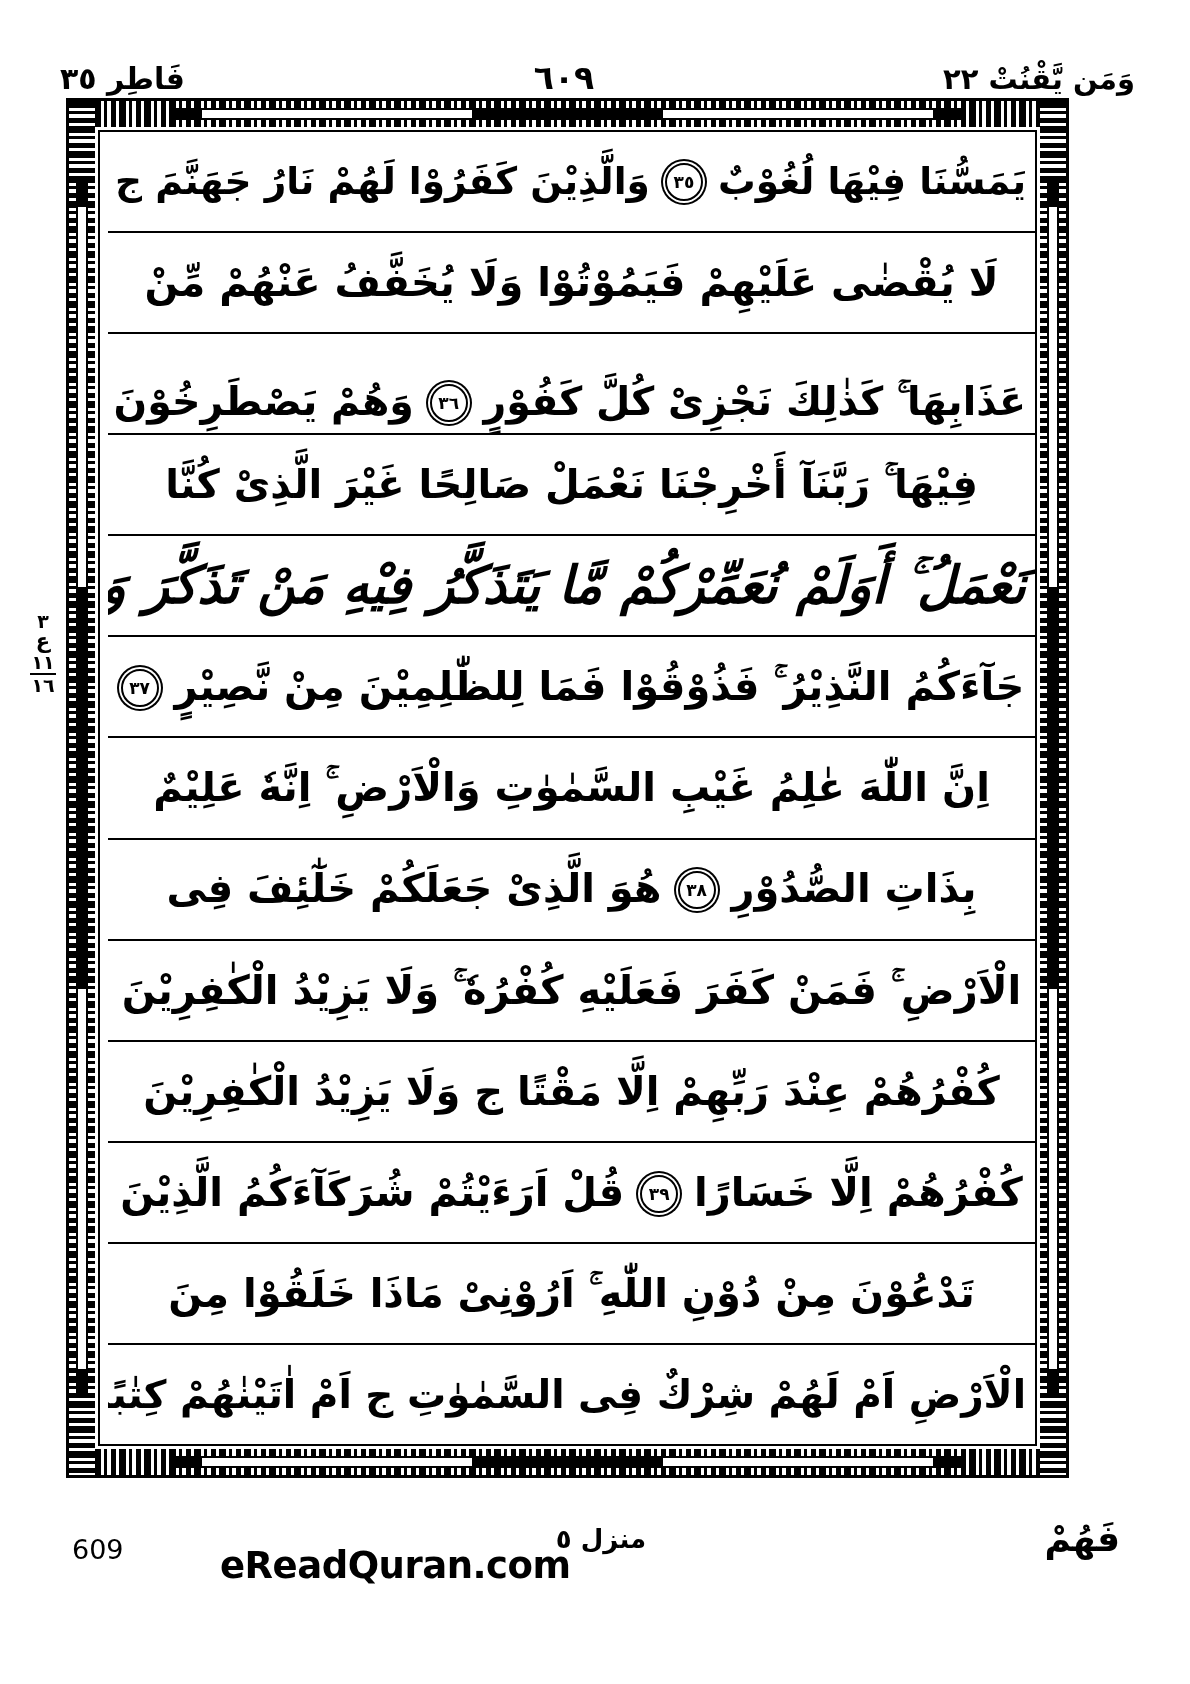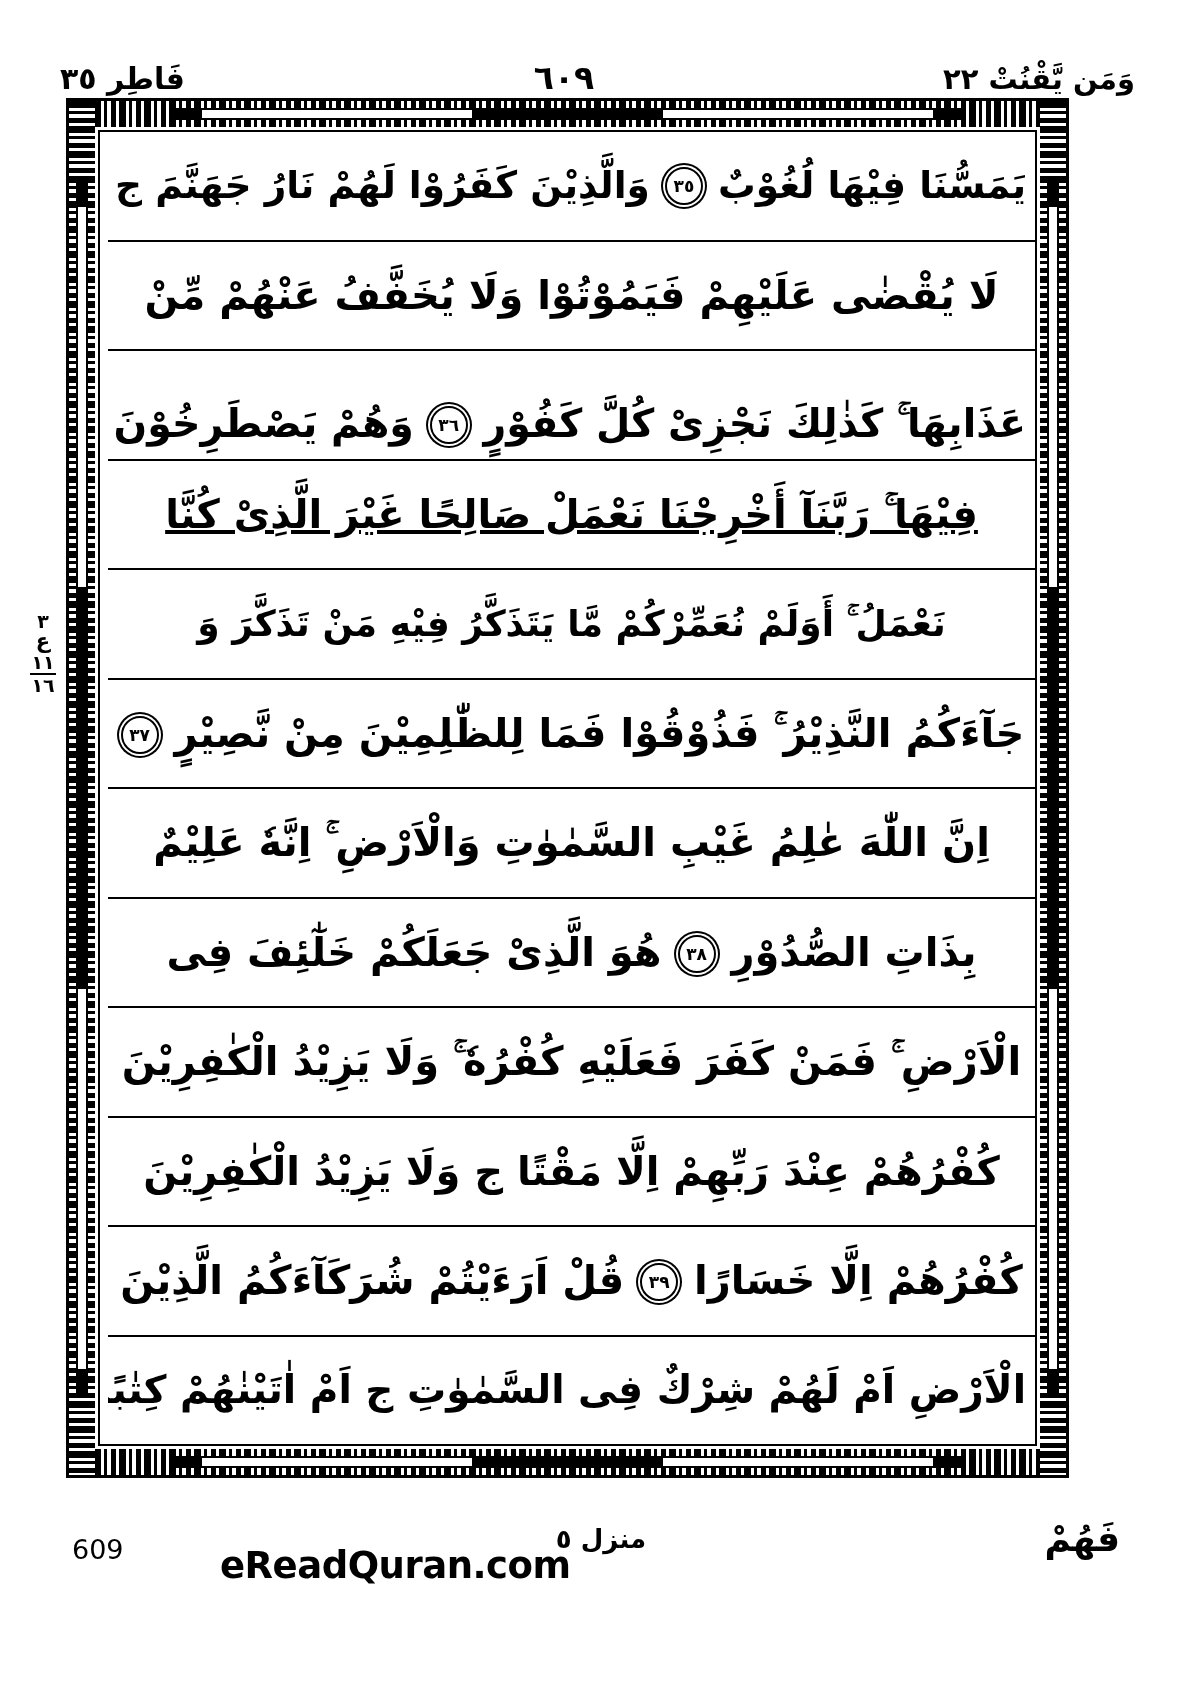--- a/index.html
+++ b/index.html
@@ -269,42 +269,45 @@
     <div class="ayah-line">
         <div class="ayah-text" style="font-size: 37.5px;"><span>يَمَسُّنَا فِيْهَا لُغُوْبٌ </span><span class="ayah-num">٣٥</span><span> وَالَّذِيْنَ كَفَرُوْا لَهُمْ نَارُ جَهَنَّمَ ج</span></div>
       </div>
     <div class="ayah-line">
         <div class="ayah-text" style="font-size: 40px;"><span>لَا يُقْضٰى عَلَيْهِمْ فَيَمُوْتُوْا وَلَا يُخَفَّفُ عَنْهُمْ مِّنْ </span></div>
       </div>
     <div class="ayah-line">
         <div class="ayah-text" style="font-size: 39.5px; margin-top: 36px;"><span>عَذَابِهَا ۚ كَذٰلِكَ نَجْزِىْ كُلَّ كَفُوْرٍ </span><span class="ayah-num">٣٦</span><span> وَهُمْ يَصْطَرِخُوْنَ</span></div>
       </div>
     <div class="ayah-line">
-        <div class="ayah-text" style="font-size: 40px; text-decoration: underline;"><span>فِيْهَا ۚ رَبَّنَآ أَخْرِجْنَا نَعْمَلْ صَالِحًا غَيْرَ الَّذِىْ كُنَّا </span></div>
-      </div>
-    <div class="ayah-line">
-        <div class="ayah-text" style="font-size: 36px;"><span>نَعْمَلُ ۚ أَوَلَمْ نُعَمِّرْكُمْ مَّا يَتَذَكَّرُ فِيْهِ مَنْ تَذَكَّرَ وَ </span></div>
+        <div class="ayah-text" style="font-size: 40px;"><span>فِيْهَا ۚ رَبَّنَآ أَخْرِجْنَا نَعْمَلْ صَالِحًا غَيْرَ الَّذِىْ كُنَّا </span></div>
+      </div>
+    <div class="ayah-line">
+        <div class="ayah-text" style="font-size: 52px; font-style: italic;"><span>نَعْمَلُ ۚ أَوَلَمْ نُعَمِّرْكُمْ مَّا يَتَذَكَّرُ فِيْهِ مَنْ تَذَكَّرَ وَ </span></div>
       </div>
     <div class="ayah-line">
         <div class="ayah-text" style="font-size: 40px;"><span>جَآءَكُمُ النَّذِيْرُ ۚ فَذُوْقُوْا فَمَا لِلظّٰلِمِيْنَ مِنْ نَّصِيْرٍ </span><span class="ayah-num">٣٧</span></div>
       </div>
     <div class="ayah-line">
         <div class="ayah-text" style="font-size: 40px;"><span>اِنَّ اللّٰهَ عٰلِمُ غَيْبِ السَّمٰوٰتِ وَالْاَرْضِ ۚ اِنَّهٗ عَلِيْمٌ </span></div>
       </div>
     <div class="ayah-line">
         <div class="ayah-text" style="font-size: 40px;"><span>بِذَاتِ الصُّدُوْرِ </span><span class="ayah-num">٣٨</span><span> هُوَ الَّذِىْ جَعَلَكُمْ خَلٰٓئِفَ فِى</span></div>
       </div>
     <div class="ayah-line">
         <div class="ayah-text" style="font-size: 40px;"><span>الْاَرْضِ ۚ فَمَنْ كَفَرَ فَعَلَيْهِ كُفْرُهٗ ۚ وَلَا يَزِيْدُ الْكٰفِرِيْنَ </span></div>
       </div>
     <div class="ayah-line">
         <div class="ayah-text" style="font-size: 40px;"><span>كُفْرُهُمْ عِنْدَ رَبِّهِمْ اِلَّا مَقْتًا ج وَلَا يَزِيْدُ الْكٰفِرِيْنَ </span></div>
       </div>
     <div class="ayah-line">
         <div class="ayah-text" style="font-size: 40px;"><span>كُفْرُهُمْ اِلَّا خَسَارًا </span><span class="ayah-num">٣٩</span><span> قُلْ اَرَءَيْتُمْ شُرَكَآءَكُمُ الَّذِيْنَ</span></div>
+      </div>
+    <div class="ayah-line">
+        <div class="ayah-text" style="font-size: 40px;"><span>تَدْعُوْنَ مِنْ دُوْنِ اللّٰهِ ۚ اَرُوْنِىْ مَاذَا خَلَقُوْا مِنَ </span></div>
       </div>
     <div class="ayah-line">
         <div class="ayah-text" style="font-size: 39px;"><span>الْاَرْضِ اَمْ لَهُمْ شِرْكٌ فِى السَّمٰوٰتِ ج اَمْ اٰتَيْنٰهُمْ كِتٰبًا </span></div>
       </div>
   </div>
 </div>
 
 <div class="page-footer">
   <div class="catchword">فَهُمْ</div>
   <div class="manzil">منزل ٥</div>

